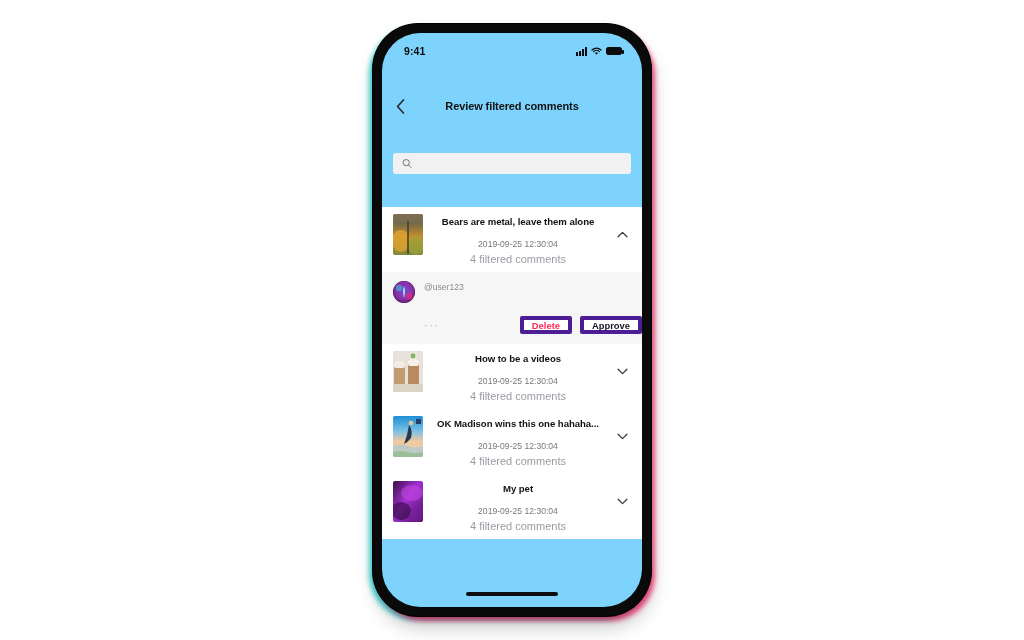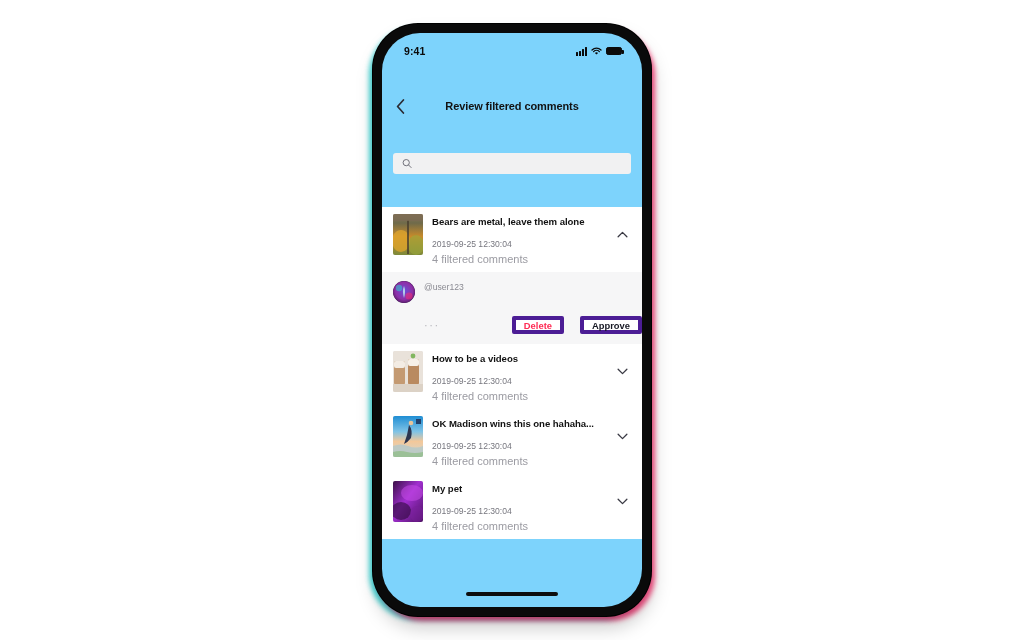--- a/index.html
+++ b/index.html
@@ -124,20 +124,21 @@
   .search-input::placeholder { color: #9a9aa2; }
 
   
   .list { flex: 1 1 auto; overflow: hidden; }
 
   .video-row {
     display: flex; align-items: flex-start;
     padding: 7px 11px 7px 11px;
     gap: 9px; cursor: pointer; background: #fff;
     min-height: 52px;
+    text-align: center;
   }
   .thumb {
     flex: 0 0 30px; width: 30px; height: 41px;
     border-radius: 2px; overflow: hidden; position: relative;
     background: #ddd;
   }
   .thumb svg { display: block; width: 100%; height: 100%; }
 
   .row-mid { flex: 1 1 auto; min-width: 0; padding-top: 1px; }
   .row-title {
@@ -182,21 +183,21 @@
     flex: 1 1 auto; cursor: pointer; line-height: 10px;
   }
   .act-btn {
     border: 4px solid #4c1d95; background: #ffffff; border-radius: 2px;
     height: 18px; min-width: 52px; padding: 0 8px;
     font-family: "Liberation Sans", sans-serif;
     font-size: 9.4px; font-weight: bold; cursor: pointer;
     display: flex; align-items: center; justify-content: center;
   }
   .act-delete { color: #fe2c55; }
-  .act-approve { color: #161823; margin-left: 8px; }
+  .act-approve { color: #161823; }
 
   
   .home-bar-wrap {
     flex: 0 0 26px; display: flex; align-items: center; justify-content: center;
   }
   .home-bar {
     width: 92px; height: 3.2px; background: #0d0d0d; border-radius: 3px;
   }
 </style>
 </head>

